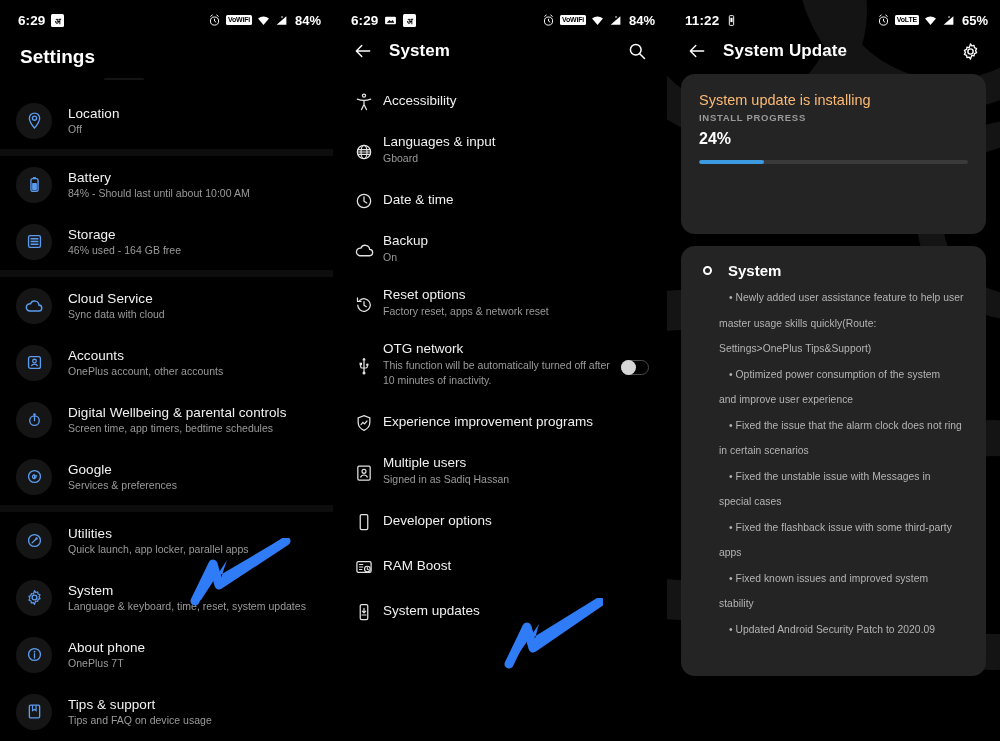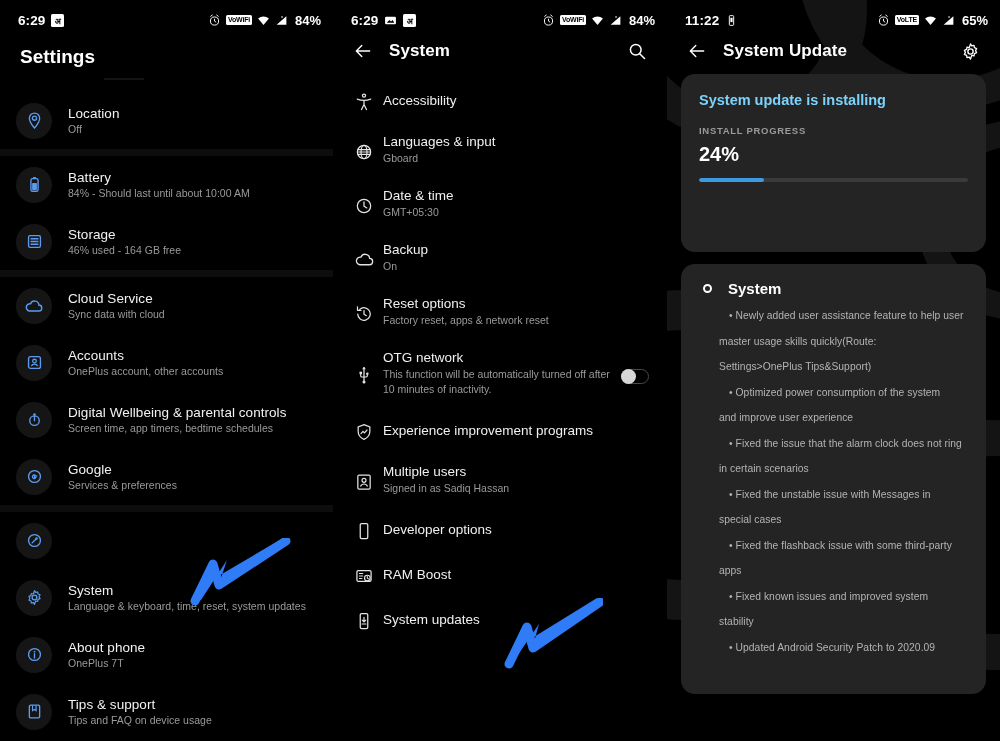--- a/index.html
+++ b/index.html
@@ -87,23 +87,23 @@
   .a2{ width:300px;height:300px; left:130px; top:-190px; border-width:30px; }
   .a3{ width:330px;height:330px; left:-150px; top:290px; border-width:40px; }
   .a4{ width:250px;height:250px; left:200px; top:420px; border-width:36px; }
   .a5{ width:200px;height:200px; left:250px; top:120px; border-width:26px; }
 
   .p3-body{ position:relative; z-index:2; padding:0 14px; }
   .card{
     background:#242424; border-radius:14px; padding:18px 18px 22px 18px;
     margin-bottom:12px;
   }
-  .card-h{ font-size:14.5px; font-weight:700; color:#7dd3fc; margin-bottom:17px; }
+  .card-h{ font-size:14.5px; font-weight:400; color:#fdba74; margin-bottom:4px; }
   .lbl{ font-size:9.5px; font-weight:600; letter-spacing:.7px; color:#9a9a9a; margin-bottom:7px; }
-  .pct{ font-size:20px; font-weight:700; color:#fff; margin-bottom:12px; }
+  .pct{ font-size:16px; font-weight:700; color:#fff; margin-bottom:12px; }
   .track{ height:4px; background:#3a3a3a; border-radius:2px; overflow:hidden; }
   .fill{ height:4px; background:#3d9ae0; border-radius:2px; }
   .card-pad{ height:48px; }
 
   .card2{ background:#242424; border-radius:14px; padding:16px 18px 34px 14px; }
   .cl-head{ display:flex; align-items:center; gap:16px; margin-bottom:6px; }
   .cl-bullet{ width:9px;height:9px;border-radius:50%;border:2.5px solid #fff; flex:0 0 9px; margin-left:8px; }
   .cl-title{ font-size:15px; font-weight:700; color:#fff; }
   .cl-body{ padding-left:24px; }
   .cl-line{ font-size:10.3px; color:#b4b4b4; line-height:25.5px; letter-spacing:.05px; }
@@ -254,20 +254,24 @@
       <div class="sep"></div>
 
       <div class="p1-row">
         <div class="p1-icon">
           <svg width="19" height="19" viewBox="0 0 24 24">
               <circle cx="12" cy="12" r="7.5" fill="none" stroke="#5b9cf0" stroke-width="1.7"></circle>
               <path d="M9 15l5-5" stroke="#5b9cf0" stroke-width="1.7" stroke-linecap="round"></path>
               <circle cx="14.6" cy="9.4" r="1.5" fill="#5b9cf0"></circle>
             </svg>
         </div>
+        <div class="p1-txt">
+          <span class="p1-title">Utilities</span>
+          <span class="p1-sub">Quick launch, app locker, parallel apps</span>
+        </div>
       </div>
 
       <div class="p1-row">
         <div class="p1-icon">
           <svg width="19" height="19" viewBox="0 0 24 24">
               <circle cx="12" cy="12" r="3" fill="none" stroke="#5b9cf0" stroke-width="1.7"></circle>
               <path d="M12 3.3l1.4 2.3 2.6-.6.5 2.6 2.5 1-1.2 2.4 1.2 2.4-2.5 1-.5 2.6-2.6-.6L12 20.7l-1.4-2.3-2.6.6-.5-2.6-2.5-1L6.2 13 5 10.6l2.5-1 .5-2.6 2.6.6z" fill="none" stroke="#5b9cf0" stroke-width="1.5" stroke-linejoin="round"></path>
             </svg>
         </div>
         <div class="p1-txt">
@@ -387,21 +391,20 @@
 
       <div class="p2-row">
         <div class="p2-icon">
           <svg width="20" height="20" viewBox="0 0 24 24">
               <circle cx="12" cy="12" r="8" fill="none" stroke="#e4e4e4" stroke-width="1.5"></circle>
               <path d="M12 7v5.2l3.4 2.1" fill="none" stroke="#e4e4e4" stroke-width="1.5" stroke-linecap="round"></path>
             </svg>
         </div>
         <div class="p2-txt">
           <span class="p2-title">Date &amp; time</span>
-          <span class="p2-sub">GMT+05:30</span>
         </div>
       </div>
 
       <div class="p2-row">
         <div class="p2-icon">
           <svg width="21" height="21" viewBox="0 0 24 24">
               <path d="M6.5 18h11a3.6 3.6 0 0 0 .4-7.2 5.2 5.2 0 0 0-10-1.5A3.8 3.8 0 0 0 6.5 18z" fill="none" stroke="#e4e4e4" stroke-width="1.5"></path>
             </svg>
         </div>
         <div class="p2-txt">

